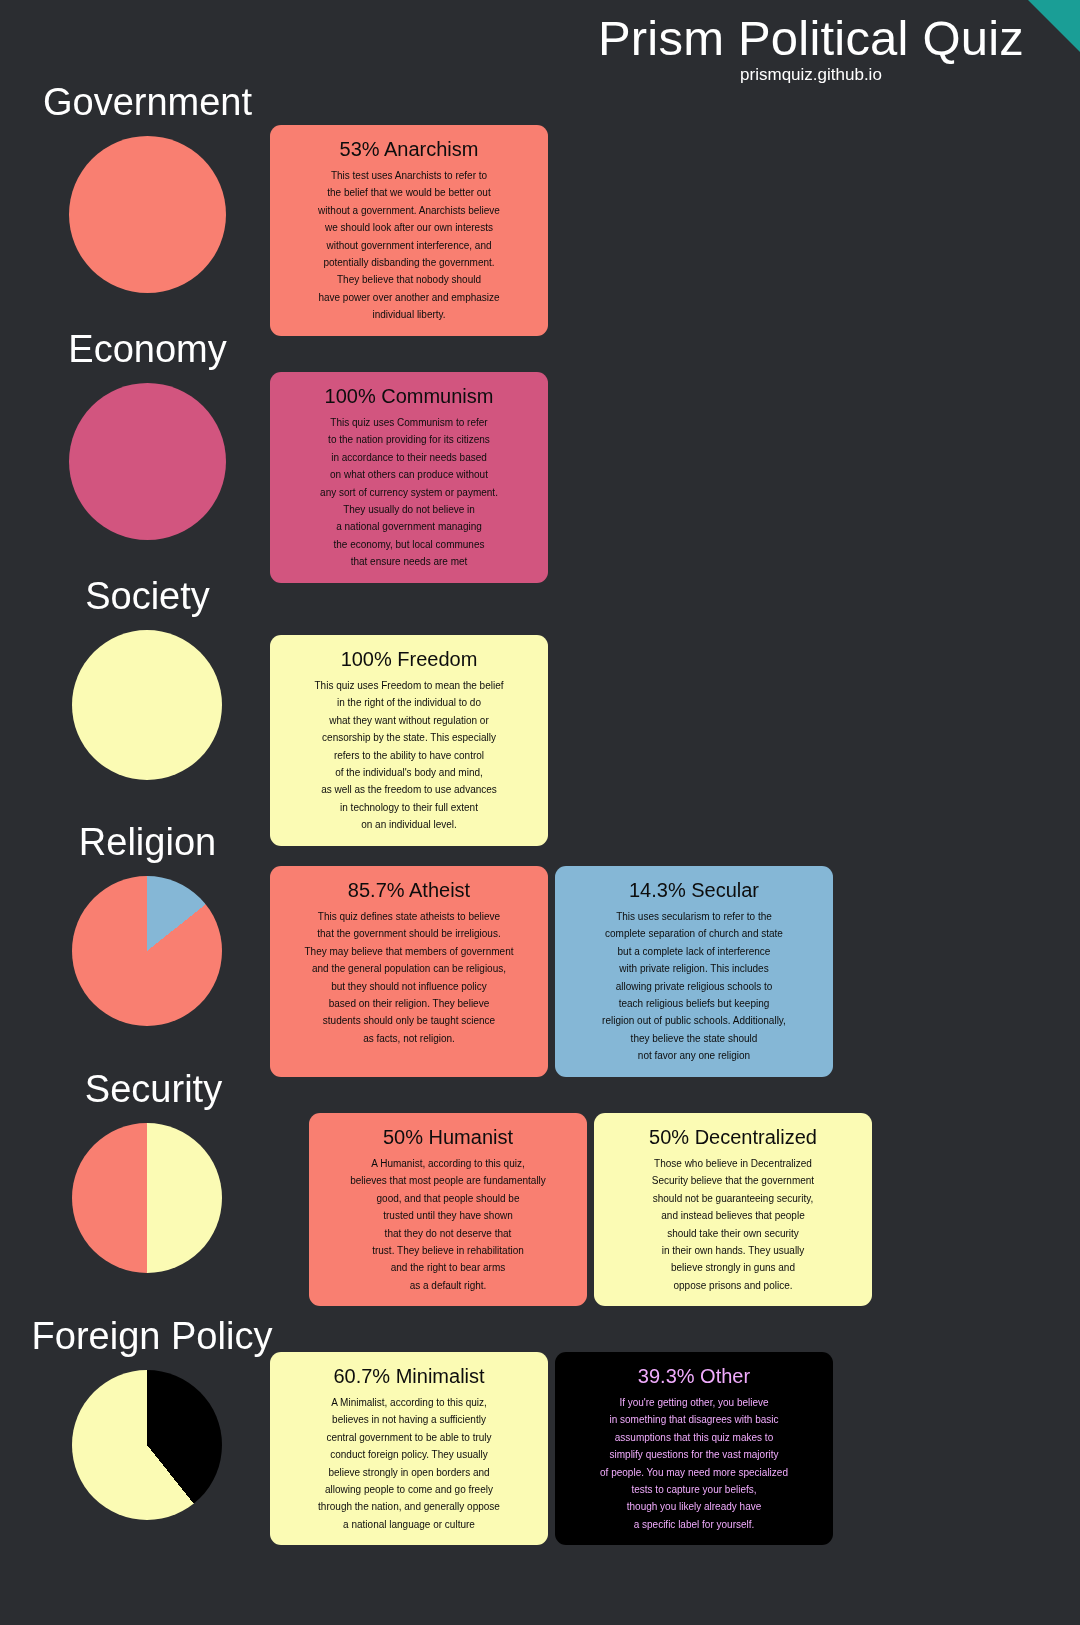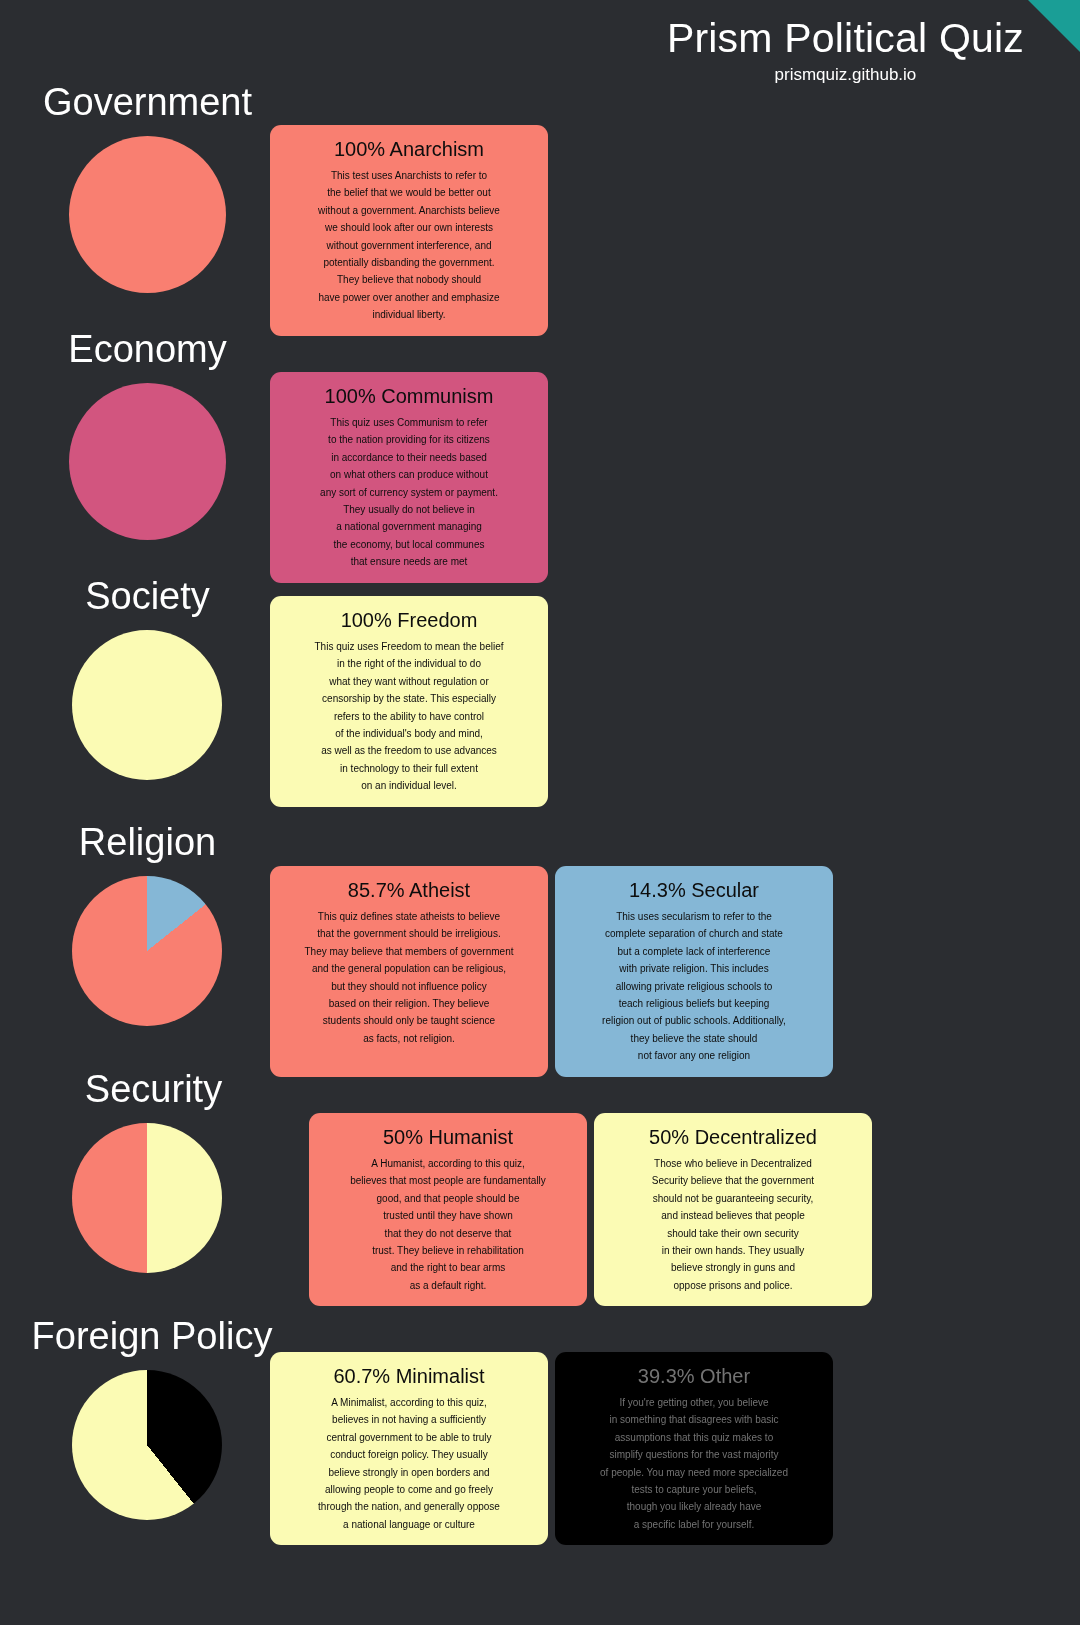--- a/index.html
+++ b/index.html
@@ -24,21 +24,21 @@
     width: 0; height: 0;
     border-top: 52px solid #1a9e96;
     border-left: 52px solid transparent;
   }
   #header {
     position: absolute;
     top: 14px; right: 56px;
     text-align: right;
   }
   #app-title {
-    font-size: 41px;
+    font-size: 49px;
     color: #ffffff;
     font-weight: normal;
     letter-spacing: 0.2px;
     line-height: 48px;
     white-space: nowrap;
   }
   #app-url {
     font-size: 17px;
     color: #ffffff;
     line-height: 22px;
@@ -84,41 +84,41 @@
     line-height: 28px;
     margin-bottom: 4px;
     font-weight: normal;
   }
   .card-body {
     font-size: 10px;
     line-height: 17.4px;
     white-space: pre-line;
   }
   .dark-text { color: #0d0d0d; }
-  .light-text { color: #737373; }
+  .light-text { color: #f0abfc; }
 </style>
 </head>
 <body>
 
 <div id="app">
 
   <div id="corner-triangle"></div>
 
   <div id="header">
     <div id="app-title">Prism Political Quiz</div>
     <div id="app-url">prismquiz.github.io</div>
   </div>
 
   <div id="sections-root">
       <div class="section" style="top: 0px;">
         <div class="section-label" style="top: 80px; left: 0px;">Government</div>
         <div class="pie" style="top: 136px; left: 68.5px; width: 157px; height: 157px; background: rgb(249, 127, 113);"></div>
         <div class="cards" style="top: 125px; left: 270px;">
           <div class="card" style="background: rgb(249, 127, 113);">
-            <div class="card-title dark-text">100% Anarchism</div>
+            <div class="card-title dark-text">53% Anarchism</div>
             <div class="card-body dark-text">This test uses Anarchists to refer to
 the belief that we would be better out
 without a government. Anarchists believe
 we should look after our own interests
 without government interference, and
 potentially disbanding the government.
 They believe that nobody should
 have power over another and emphasize
 individual liberty.</div>
           </div>
@@ -138,21 +138,21 @@
 They usually do not believe in
 a national government managing
 the economy, but local communes
 that ensure needs are met</div>
           </div>
         </div>
       </div>
       <div class="section" style="top: 0px;">
         <div class="section-label" style="top: 574px; left: 0px;">Society</div>
         <div class="pie" style="top: 630px; left: 72px; width: 150px; height: 150px; background: rgb(251, 251, 180);"></div>
-        <div class="cards" style="top: 596px; left: 270px;">
+        <div class="cards" style="top: 635px; left: 270px;">
           <div class="card" style="background: rgb(251, 251, 180);">
             <div class="card-title dark-text">100% Freedom</div>
             <div class="card-body dark-text">This quiz uses Freedom to mean the belief
 in the right of the individual to do
 what they want without regulation or
 censorship by the state. This especially
 refers to the ability to have control
 of the individual's body and mind,
 as well as the freedom to use advances
 in technology to their full extent

